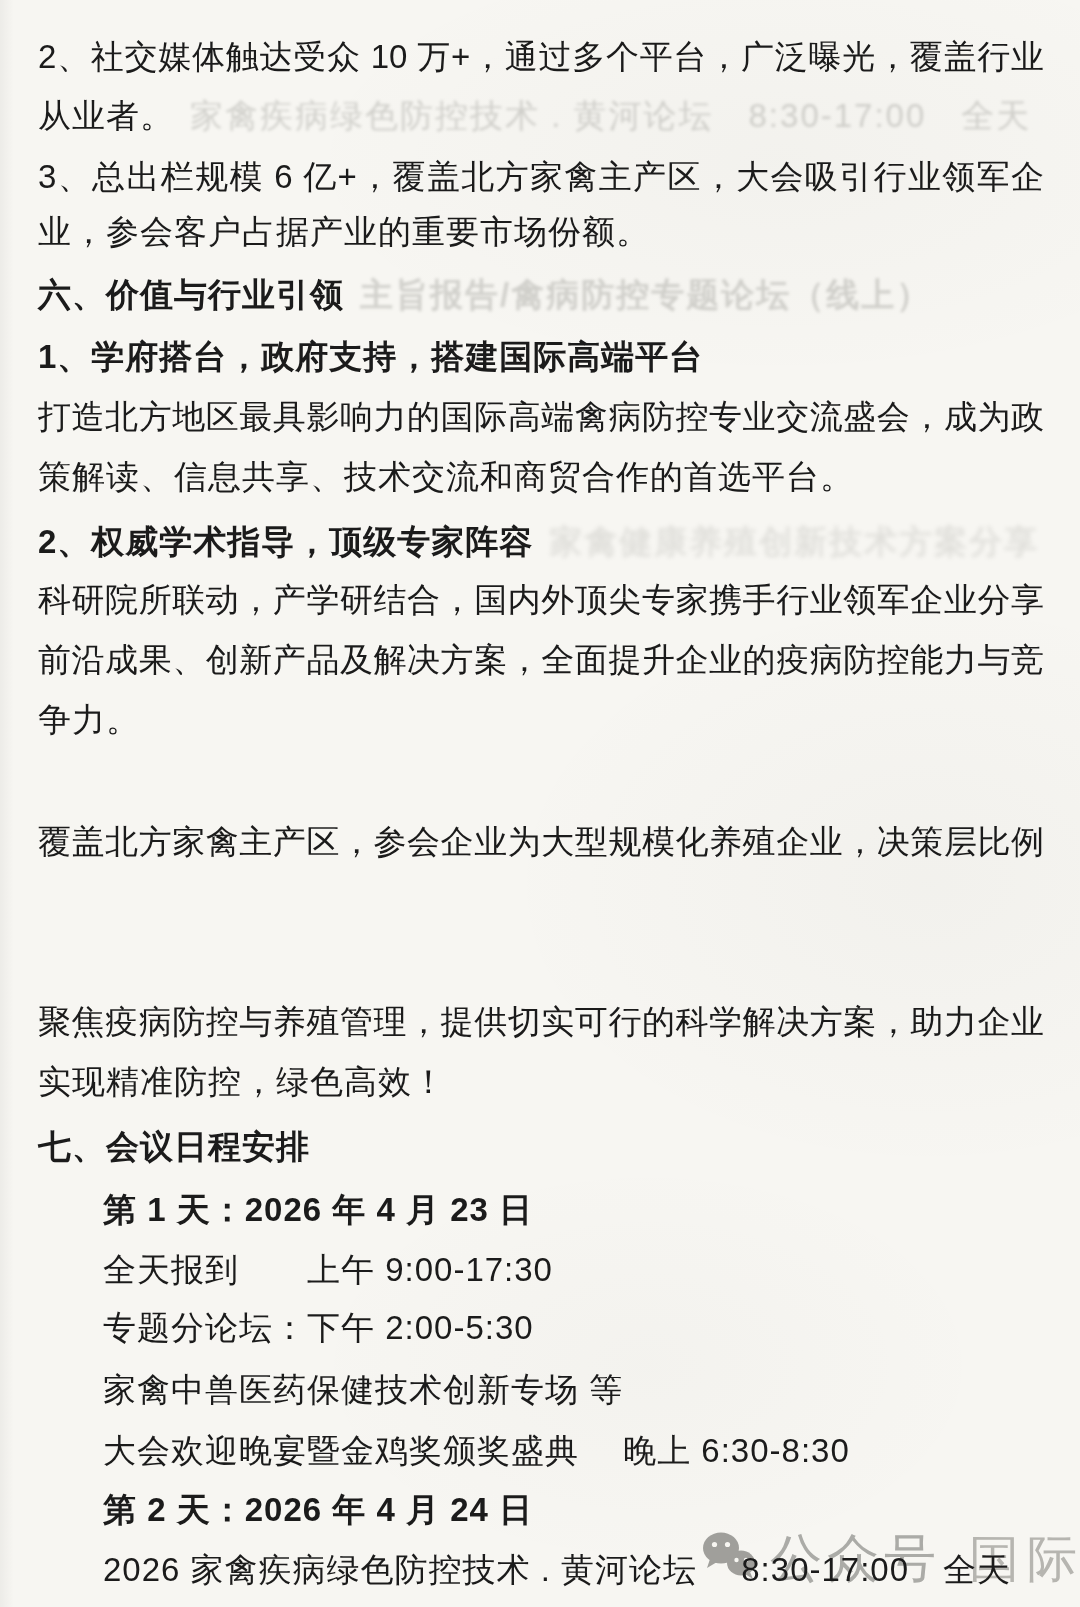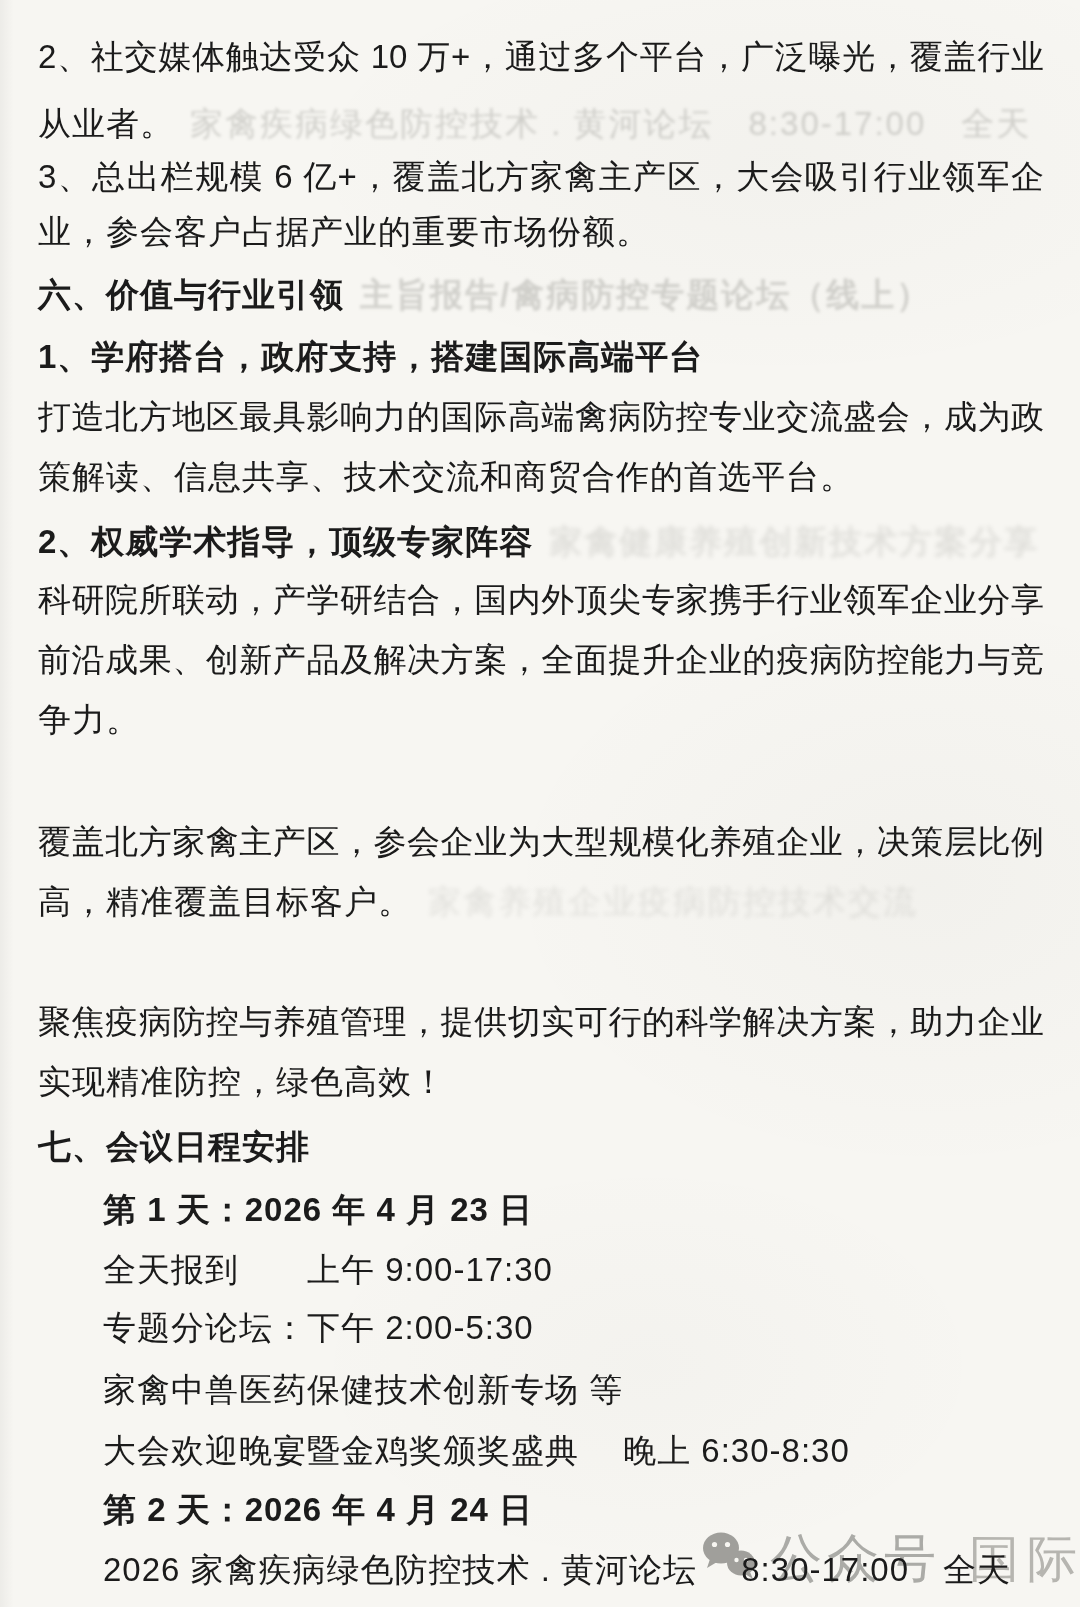--- a/index.html
+++ b/index.html
@@ -69,36 +69,35 @@
     margin-left: 28px;
     letter-spacing: 8px;
   }
 </style>
 </head>
 <body>
 
 <div class="page">
 
   <div class="line fit" style="top:37px"><span>2、社交媒体触达受众 10 万+，通过多个平台，广泛曝光，覆盖行业</span></div>
-  <div class="line" style="top:104px"><span>从业者。</span><span class="ghost">家禽疾病绿色防控技术 . 黄河论坛　8:30-17:00　全天</span></div>
+  <div class="line" style="top:96px"><span>从业者。</span><span class="ghost">家禽疾病绿色防控技术 . 黄河论坛　8:30-17:00　全天</span></div>
   <div class="line fit" style="top:157px"><span>3、总出栏规模 6 亿+，覆盖北方家禽主产区，大会吸引行业领军企</span></div>
   <div class="line" style="top:212px"><span>业，参会客户占据产业的重要市场份额。</span></div>
 
   <div class="line b" style="top:275px"><span>六、价值与行业引领</span><span class="ghost">主旨报告/禽病防控专题论坛（线上）</span></div>
   <div class="line b" style="top:337px"><span>1、学府搭台，政府支持，搭建国际高端平台</span></div>
   <div class="line" style="top:457px"><span>策解读、信息共享、技术交流和商贸合作的首选平台。</span></div>
   <div class="line fit" style="top:397px"><span>打造北方地区最具影响力的国际高端禽病防控专业交流盛会，成为政</span></div>
 
   <div class="line b" style="top:522px"><span>2、权威学术指导，顶级专家阵容</span><span class="ghost faint">家禽健康养殖创新技术方案分享</span></div>
   <div class="line fit" style="top:580px"><span>科研院所联动，产学研结合，国内外顶尖专家携手行业领军企业分享</span></div>
   <div class="line fit" style="top:640px"><span>前沿成果、创新产品及解决方案，全面提升企业的疫病防控能力与竞</span></div>
   <div class="line" style="top:700px"><span>争力。</span></div>
 
   <div class="line fit" style="top:822px"><span>覆盖北方家禽主产区，参会企业为大型规模化养殖企业，决策层比例</span></div>
-  <div class="line" style="top:882px"><span>高，精准覆盖目标客户。</span><span class="ghost faint">家禽养殖企业疫病防控技术交流</span></div>
 
   <div class="line" style="top:1062px"><span>实现精准防控，绿色高效！</span></div>
   <div class="line fit" style="top:1002px"><span>聚焦疫病防控与养殖管理，提供切实可行的科学解决方案，助力企业</span></div>
 
   <div class="line b" style="top:1127px"><span>七、会议日程安排</span></div>
 
   <div class="line b ind" style="top:1190px"><span>第 1 天：2026 年 4 月 23 日</span></div>
   <div class="line ind" style="top:1250px"><span>全天报到　　上午 9:00-17:30</span></div>
   <div class="line ind" style="top:1308px"><span>专题分论坛：下午 2:00-5:30</span></div>
   <div class="line ind" style="top:1370px"><span>家禽中兽医药保健技术创新专场 等</span></div>

